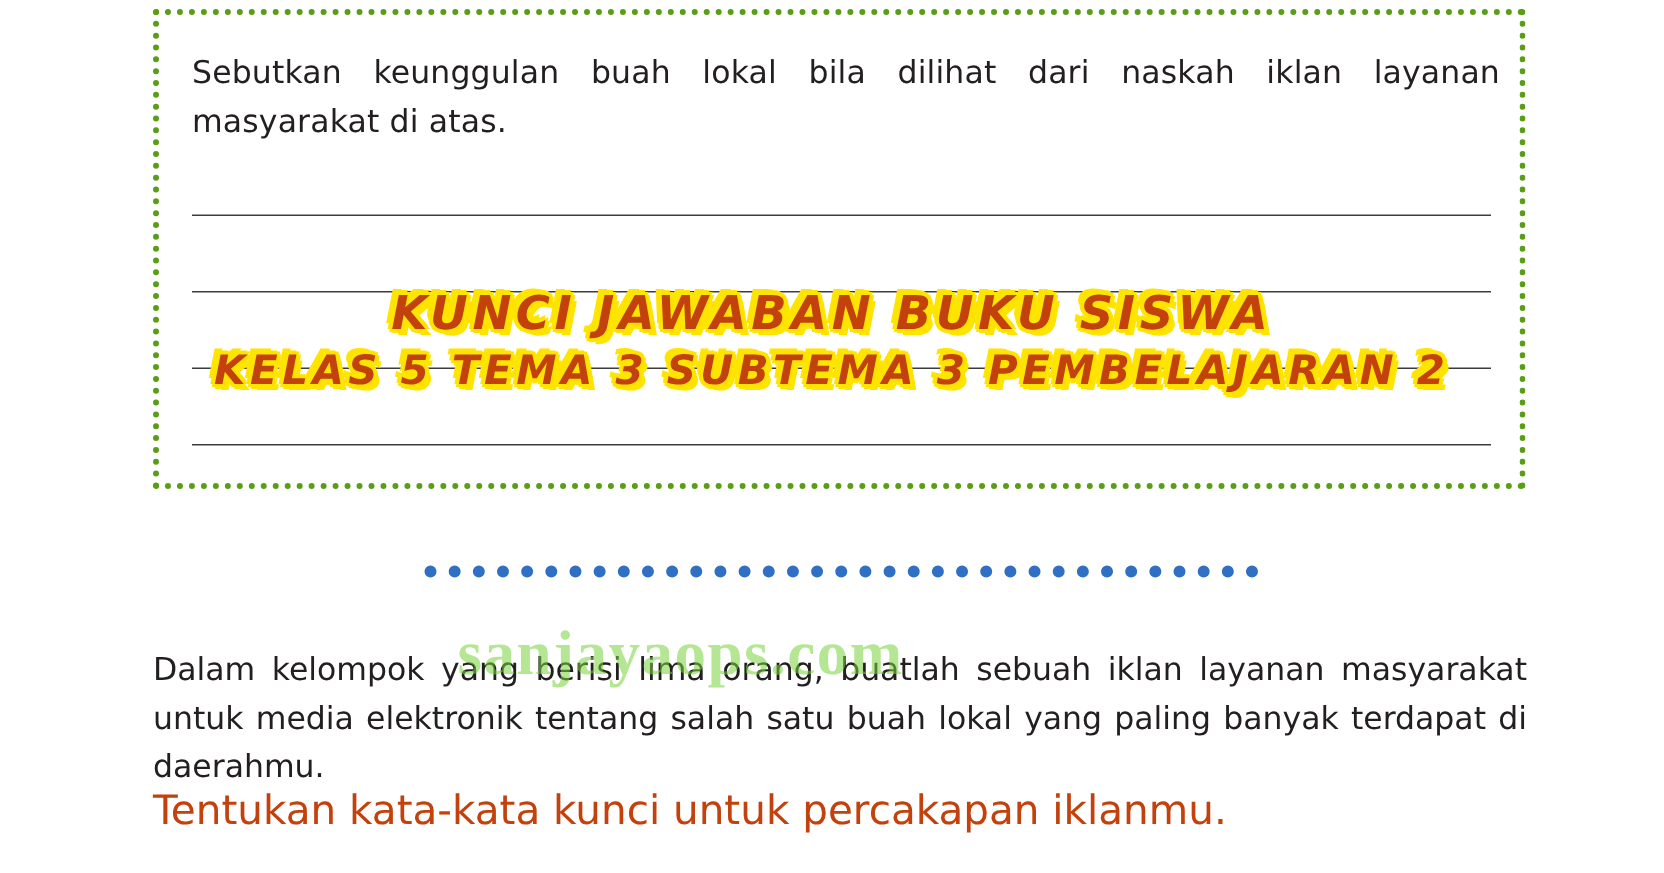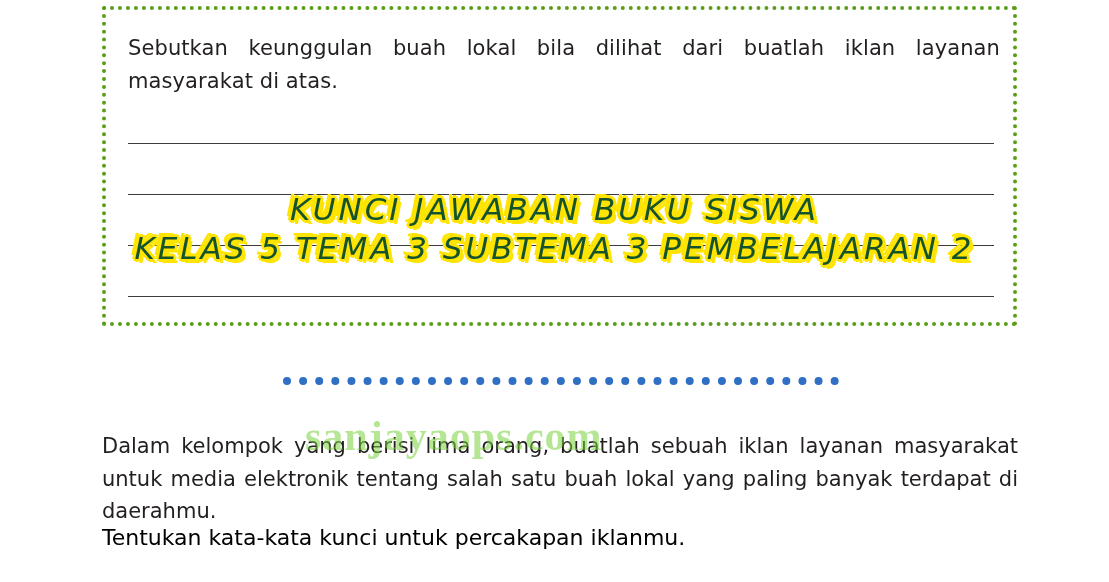--- a/index.html
+++ b/index.html
@@ -57,38 +57,38 @@
     position: absolute;
     left: 0;
     top: 190px;
     width: 1109px;
     text-align: center;
     pointer-events: none;
     z-index: 6;
   }
   .wm-line {
     font-family: "DejaVu Sans", sans-serif;
-    font-weight: normal;
+    font-weight: bold;
     font-style: italic;
-    color: #14532d;
+    color: #c2410c;
     letter-spacing: 3px;
     text-shadow:
       -2px -2px 0 #ffe400,  2px -2px 0 #ffe400,
       -2px  2px 0 #ffe400,  2px  2px 0 #ffe400,
       -3px  0   0 #ffe400,  3px  0   0 #ffe400,
        0   -3px 0 #ffe400,  0    3px 0 #ffe400,
       -4px -4px 0 #ffe400,  4px  4px 0 #ffe400;
     white-space: nowrap;
   }
   #wm-line-1 {
     font-size: 31px;
     line-height: 38px;
   }
   #wm-line-2 {
-    font-size: 31px;
+    font-size: 27px;
     line-height: 40px;
   }
 
   
   #blue-separator {
     position: absolute;
     left: 283px;
     top: 377px;
     width: 556px;
     height: 0;
@@ -106,23 +106,23 @@
     color: #231f20;
     text-align: justify;
     text-justify: inter-word;
     margin-top: 20px;
   }
   #paragraph-2 {
     position: absolute;
     left: 102px;
     top: 521px;
     width: 916px;
-    font-size: 22px;
+    font-size: 27px;
     line-height: 1.5;
-    color: #000000;
+    color: #c2410c;
   }
 
   
   #site-watermark {
     position: absolute;
     left: 305px;
     top: 412px;
     font-size: 42px;
     font-weight: bold;
     color: rgba(120, 210, 60, 0.55);
@@ -130,21 +130,21 @@
     white-space: nowrap;
     pointer-events: none;
     z-index: 5;
     font-family: Liberation Serif, serif;
   }
 </style>
 </head>
 <body>
 
 <div id="question-box">
-  <div id="question-text">Sebutkan keunggulan buah lokal bila dilihat dari buatlah iklan layanan masyarakat di atas.</div>
+  <div id="question-text">Sebutkan keunggulan buah lokal bila dilihat dari naskah iklan layanan masyarakat di atas.</div>
 
   <div class="answer-line" id="answer-line-1"></div>
   <div class="answer-line" id="answer-line-2"></div>
   <div class="answer-line" id="answer-line-3"></div>
   <div class="answer-line" id="answer-line-4"></div>
 </div>
 
 <div id="watermark-title">
   <div class="wm-line" id="wm-line-1">KUNCI JAWABAN BUKU SISWA</div>
   <div class="wm-line" id="wm-line-2">KELAS 5 TEMA 3 SUBTEMA 3 PEMBELAJARAN 2</div>

